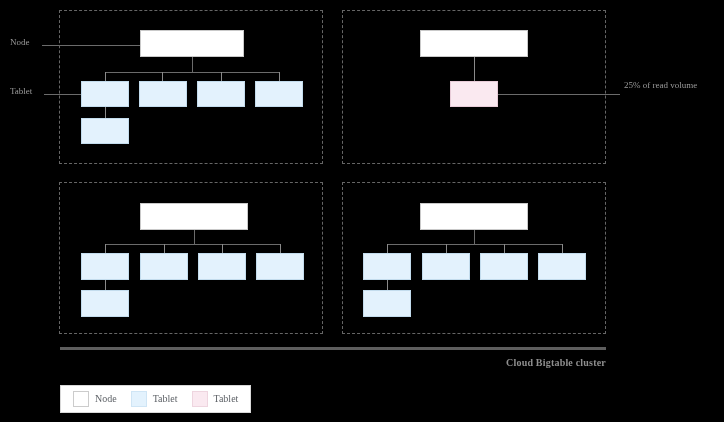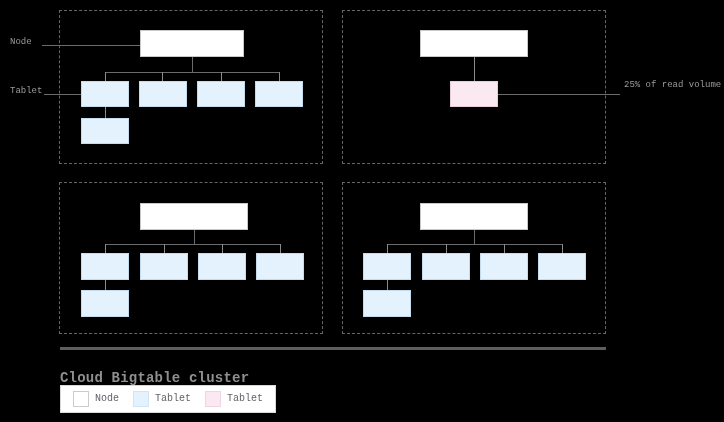--- a/index.html
+++ b/index.html
@@ -6,21 +6,21 @@
   html, body {
     margin: 0;
     padding: 0;
     background: #000000;
   }
   #canvas {
     position: relative;
     width: 724px;
     height: 422px;
     background: #000000;
-    font-family: Liberation Mono, monospace;
+    font-family: Liberation Serif, serif;
     overflow: hidden;
   }
 
   
   .quadrant {
     position: absolute;
     border: 1px dashed #666666;
     box-sizing: border-box;
     background: transparent;
   }
@@ -78,25 +78,25 @@
     position: absolute;
     left: 60px;
     top: 347px;
     width: 546px;
     height: 3px;
     background: #5e5e5e;
   }
   #cluster-caption {
     position: absolute;
     left: 60px;
-    top: 370px;
+    top: 357px;
     width: 546px;
-    text-align: left;
+    text-align: right;
     color: #8f8f8f;
-    font-size: 14px;
+    font-size: 10px;
     font-weight: bold;
     letter-spacing: .2px;
   }
 
   
   #legend {
     position: absolute;
     left: 60px;
     top: 385px;
     height: 28px;

